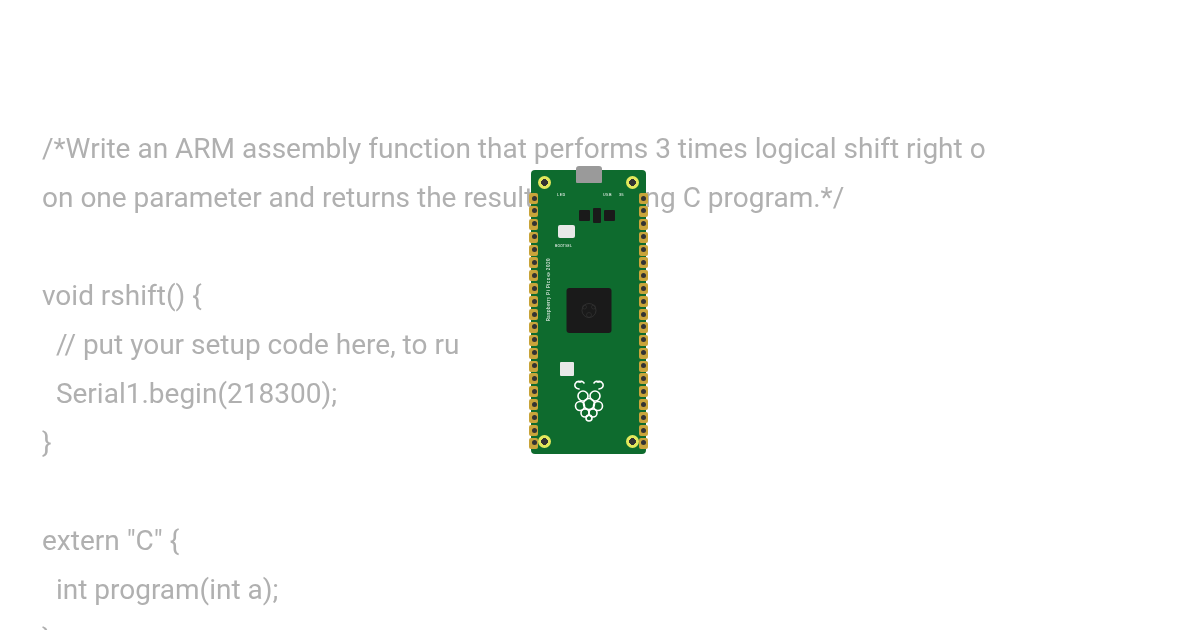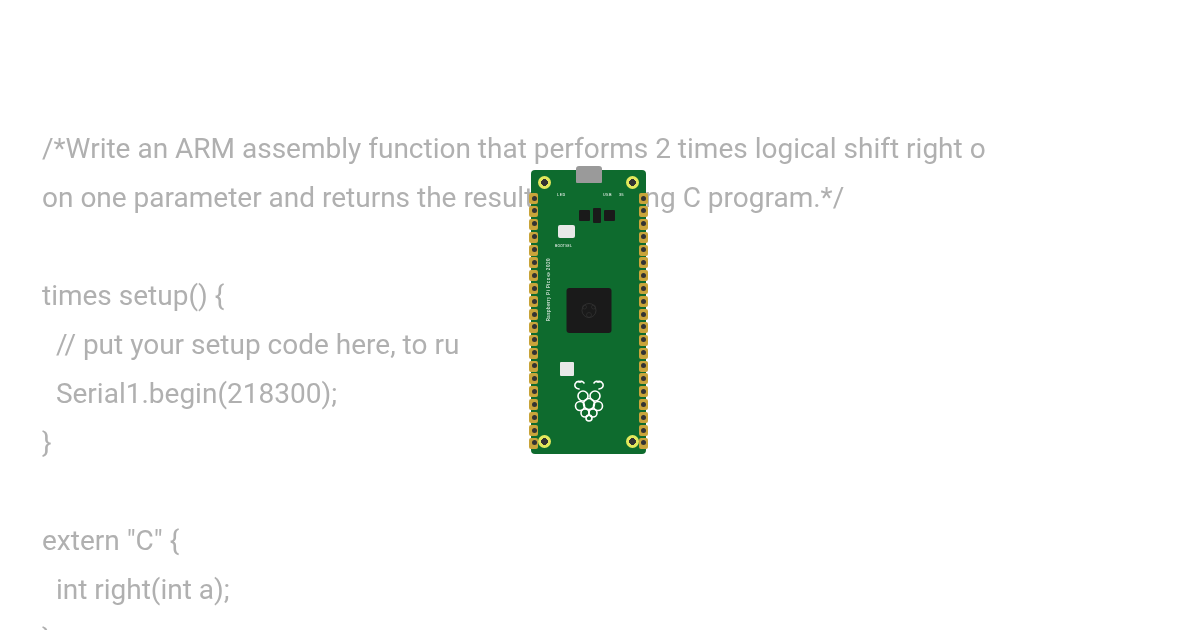--- a/index.html
+++ b/index.html
@@ -169,30 +169,30 @@
       top: 22px;
       left: 88px;
       color: #ffffff;
       font-size: 4px;
     }
   </style>
 </head>
 <body>
 
 <div class="code-text">
-<span>/*Write an ARM assembly function that performs 2 times logical shift right o</span>
+<span>/*Write an ARM assembly function that performs 3 times logical shift right o</span>
 <span>on one parameter and returns the result to a calling C program.*/</span>
 <span></span>
-<span>times setup() {</span>
+<span>void rshift() {</span>
 <span>  // put your setup code here, to ru</span>
 <span>  Serial1.begin(218300);</span>
 <span>}</span>
 <span></span>
 <span>extern "C" {</span>
-<span>  int right(int a);</span>
+<span>  int program(int a);</span>
 <span>}</span>
 </div>
 
 <div class="board">
   <div class="pcb">
     <div class="usb"></div>
 
     <div class="corner-hole ch-tl"></div>
     <div class="corner-hole ch-tr"></div>
     <div class="corner-hole ch-bl"></div>

